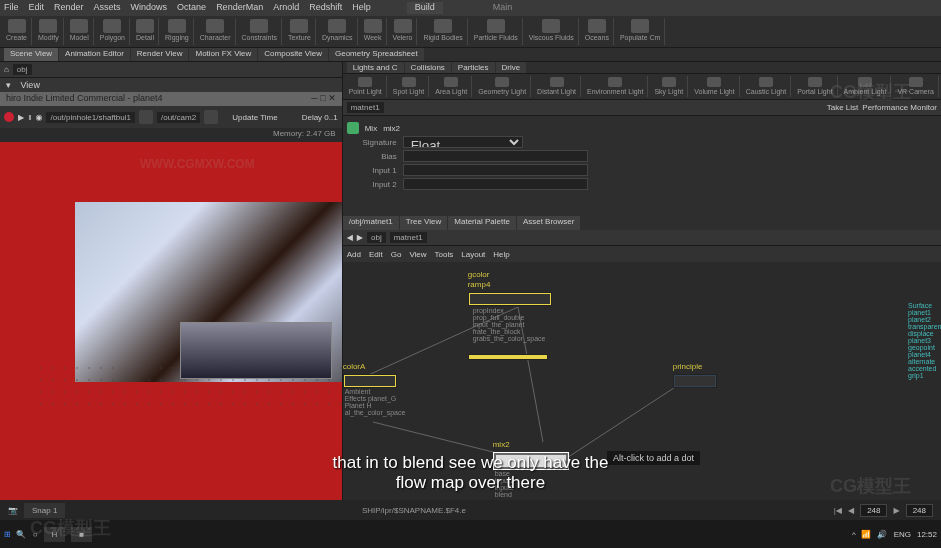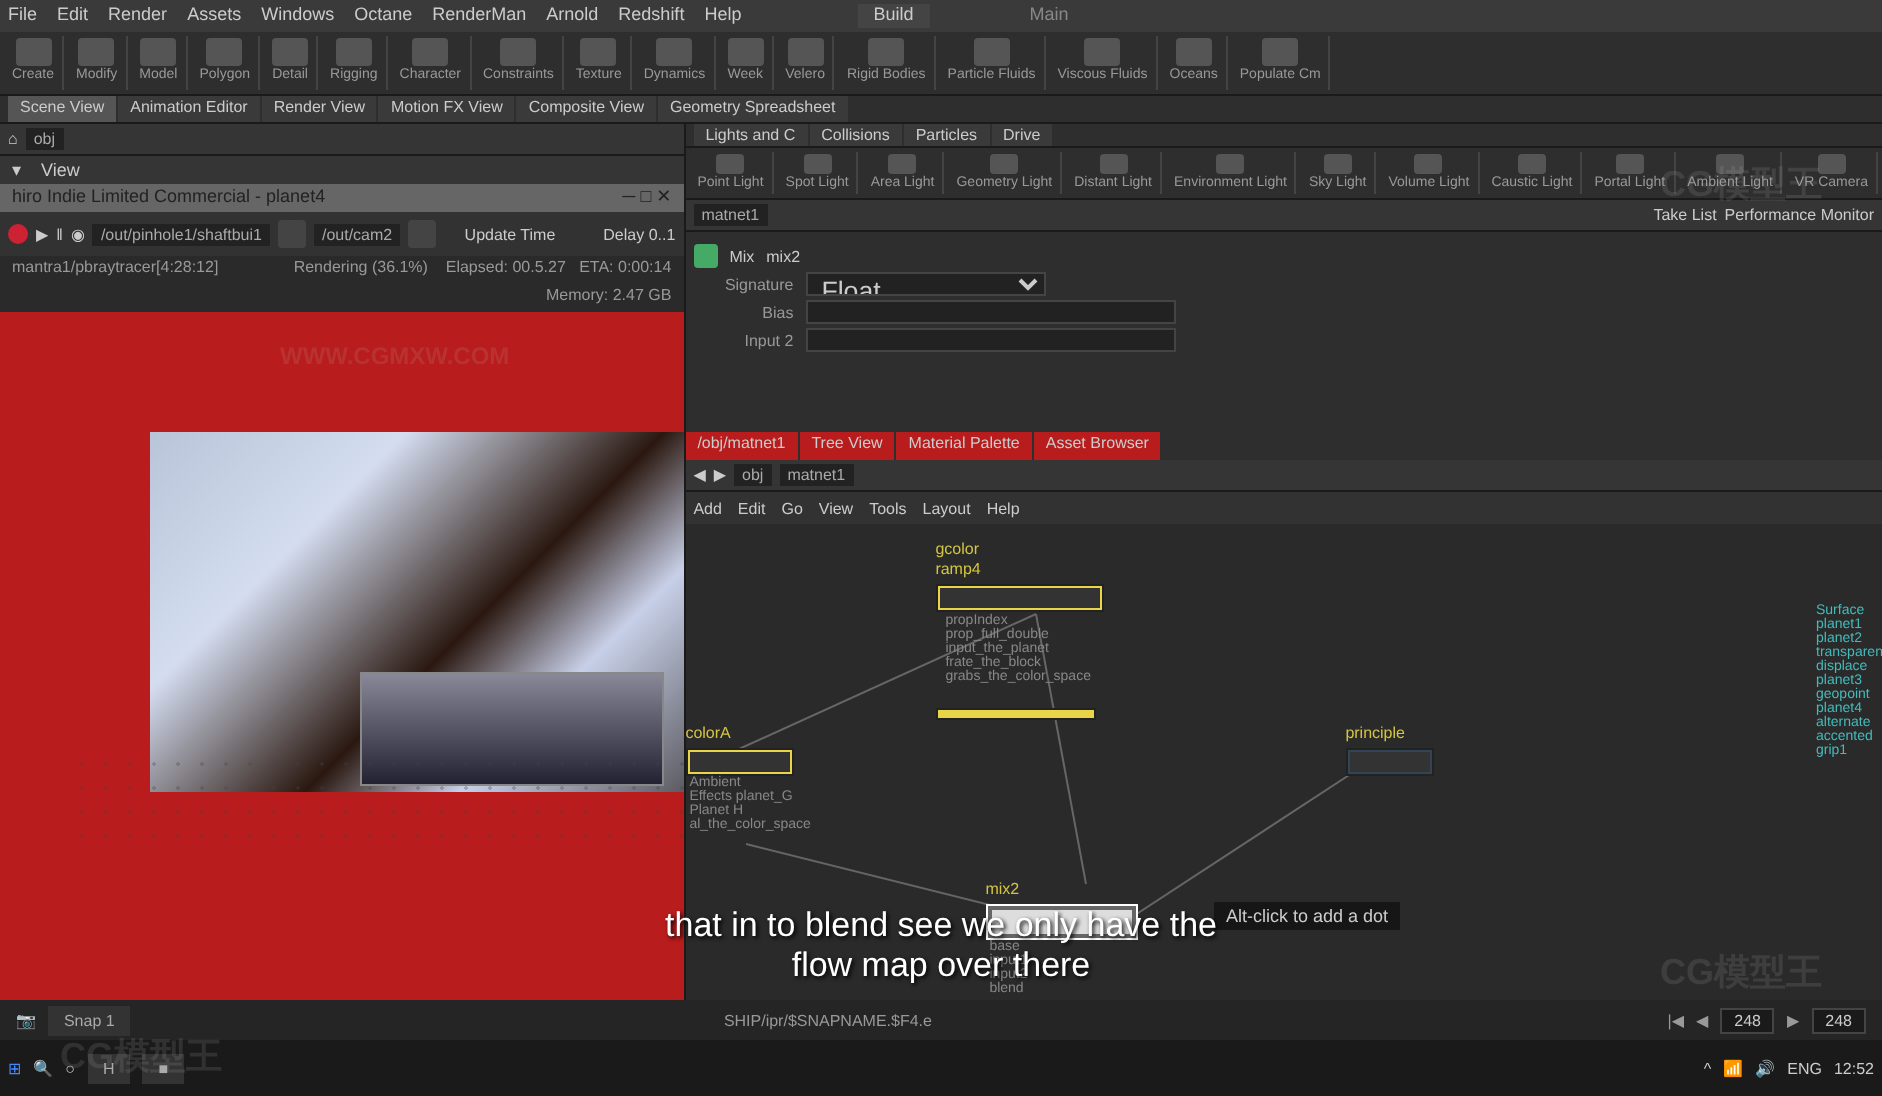--- a/index.html
+++ b/index.html
@@ -27,21 +27,21 @@
 .render-image { position: absolute; left: 75px; top: 60px; width: 335px; height: 180px; background: linear-gradient(135deg, #b8c4d8 0%, #d4ddf0 25%, #2a1810 50%, #c8d0e8 65%, #1a1410 100%); }
 .render-image::before { content: ''; position: absolute; left: 105px; top: 120px; width: 150px; height: 55px; border: 1px solid #888; background: linear-gradient(180deg, #889 0%, #223 100%); }
 .render-image::after { content: ''; position: absolute; bottom: -30px; left: -40px; right: -40px; height: 50px; background: radial-gradient(circle, #444 1px, transparent 1px); background-size: 12px 12px; opacity: 0.3; }
 .pane-header { background: #353535; height: 16px; display: flex; align-items: center; padding: 0 4px; gap: 4px; font-size: 8px; border-bottom: 1px solid #1a1a1a; }
 .path-widget { background: #222; padding: 1px 4px; color: #aaa; flex: 0 0 auto; }
 .parm-pane { background: #2e2e2e; height: 100px; padding: 4px; font-size: 8px; }
 .parm-row { display: flex; align-items: center; margin: 2px 0; gap: 6px; }
 .parm-label { width: 50px; color: #999; text-align: right; }
 .parm-input { background: #222; border: 1px solid #444; height: 12px; padding: 0 3px; color: #ccc; flex: 0 0 120px; }
 .node-tabs { background: #2e2e2e; height: 14px; display: flex; gap: 1px; font-size: 8px; }
-.node-tab { padding: 1px 6px; background: #b91c1c; }
+.node-tab { padding: 1px 6px; background: #404040; }
 .node-toolbar { background: #323232; height: 16px; display: flex; align-items: center; padding: 0 4px; gap: 8px; font-size: 8px; }
 .node-view { flex: 1; background: #2a2a2a; position: relative; overflow: hidden; }
 .wire { position: absolute; stroke: #666; stroke-width: 1; fill: none; }
 .node { position: absolute; background: #e8d548; border: 1px solid #222; font-size: 7px; padding: 1px; }
 .node.sel { border: 1px solid #fff; background: #666; }
 .node-body { background: #333; height: 10px; width: 80px; }
 .node-label { color: #d4c540; position: absolute; font-size: 8px; }
 .node-items { position: absolute; font-size: 7px; color: #888; }
 .node-items div { padding: 0; }
 .tooltip { position: absolute; left: 607px; top: 451px; background: rgba(20,20,20,0.9); color: #ccc; font-size: 9px; padding: 2px 6px; white-space: nowrap; }
@@ -64,21 +64,21 @@
   <span>File</span>
   <span>Edit</span>
   <span>Render</span>
   <span>Assets</span>
   <span>Windows</span>
   <span>Octane</span>
   <span>RenderMan</span>
   <span>Arnold</span>
   <span>Redshift</span>
   <span>Help</span>
-  <span style="margin-left:48px;background:#444;padding:0 8px">Build</span>
+  <span style="margin-left:26px;background:#444;padding:0 8px">Build</span>
   <span style="margin-left:40px;color:#888">Main</span>
 </div>
 
 <div class="ribbon">
   <div class="ribbon-group">
       <div class="ribbon-icon"></div>
       <div class="ribbon-label">Create</div>
     </div>
   <div class="ribbon-group">
       <div class="ribbon-icon"></div>
@@ -181,30 +181,20 @@
         <span>‖</span>
         <span>◉</span>
         <span class="rt-path">/out/pinhole1/shaftbui1</span>
         <span class="rt-btn"></span>
         <span class="rt-path">/out/cam2</span>
         <span class="rt-btn"></span>
         <span style="flex:1"></span>
         <span>Update Time</span>
         <span style="margin-left:20px">Delay 0..1</span>
       </div>
-      <div class="render-status">
-        <span>mantra1/pbraytracer[4:28:12]</span>
-        <span>
-          <span>Rendering (36.1%)</span>
-          &nbsp;&nbsp;
-          <span>Elapsed: 00.5.27</span>
-          &nbsp;
-          <span>ETA: 0:00:14</span>
-        </span>
-      </div>
       <div class="render-status" style="justify-content:flex-end">
         <span>Memory:</span>
         &nbsp;
         <span>2.47 GB</span>
       </div>
       <div class="render-view">
         <div class="render-image"></div>
         <div class="watermark" style="left:140px;top:15px;font-size:12px">WWW.CGMXW.COM</div>
       </div>
     </div>
@@ -279,20 +269,24 @@
         <span style="background:#4a6;width:12px;height:12px;border-radius:2px"></span>
         <span>Mix</span>
         <span>mix2</span>
       </div>
       <div class="parm-row">
         <span class="parm-label">Signature</span>
         <select class="parm-input"><option>Float</option></select>
       </div>
       <div class="parm-row">
           <span class="parm-label">Bias</span>
+          <input class="parm-input" style="">
+        </div>
+      <div class="parm-row">
+          <span class="parm-label">Input 1</span>
           <input class="parm-input" style="">
         </div>
       <div class="parm-row">
           <span class="parm-label">Input 2</span>
           <input class="parm-input" style="">
         </div>
     </div>
 
     <div class="node-tabs">
       <div class="node-tab">/obj/matnet1</div>

